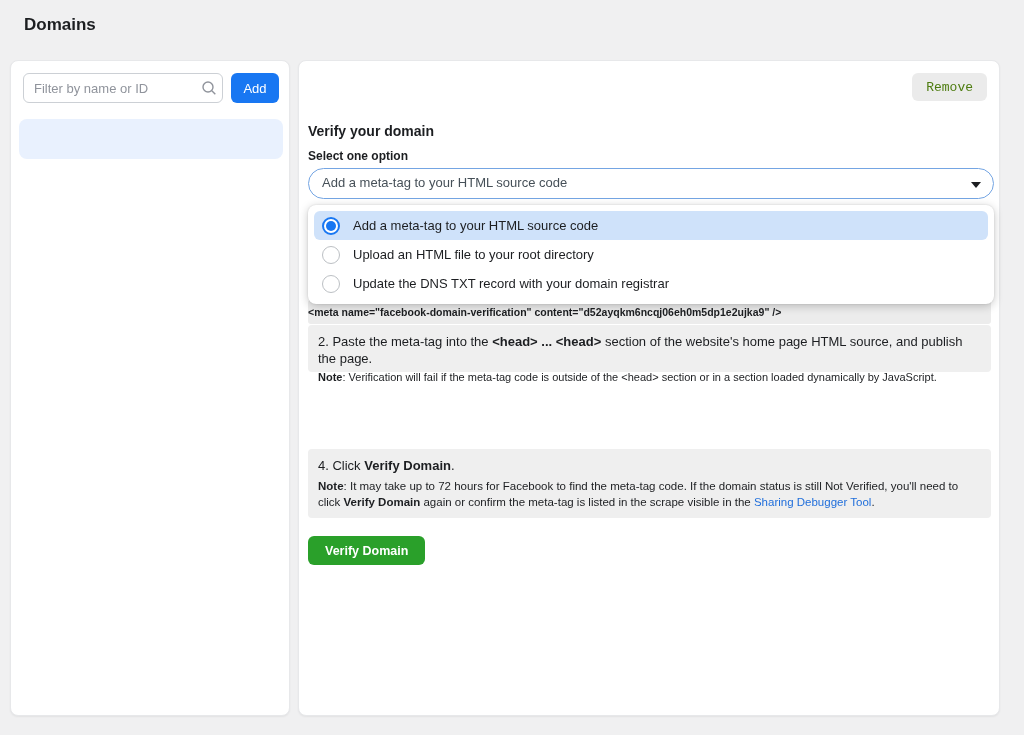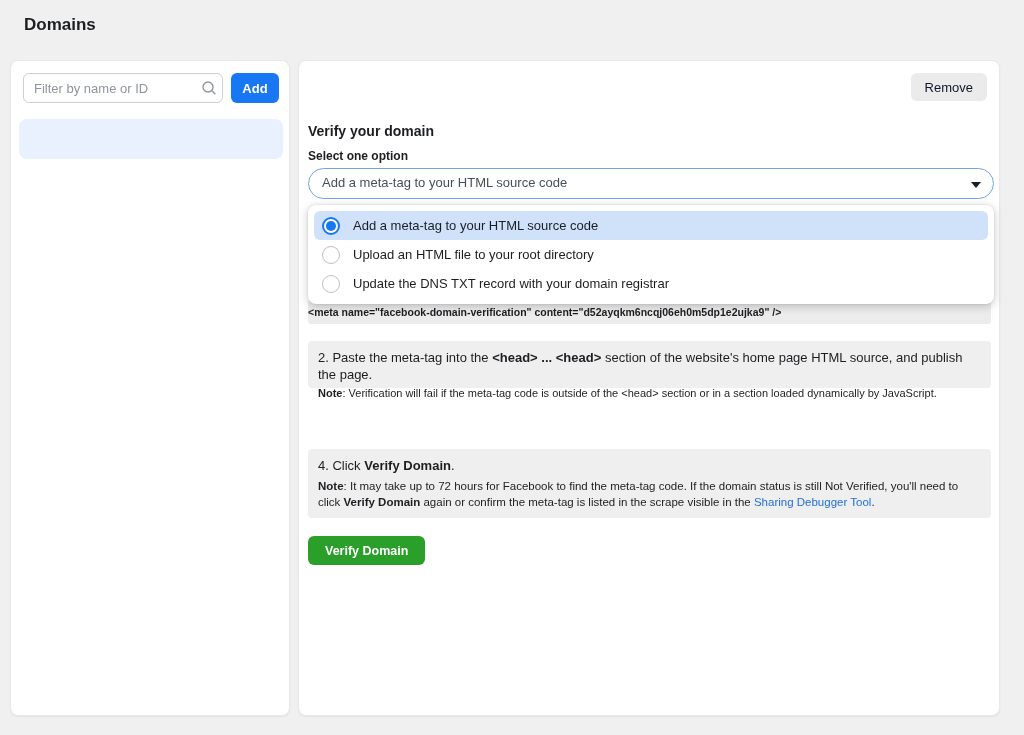--- a/index.html
+++ b/index.html
@@ -29,32 +29,32 @@
     border:1px solid #ccd0d5; border-radius:6px;
     font-family:"Liberation Sans", sans-serif;
     font-size:13px; color:#1c1e21; padding:0 29px 0 10px; outline:none; background:#fff;
   }
   .filter-input::placeholder { color:#90949c; }
   .search-icon { position:absolute; left:178px; top:7px; width:16px; height:16px; }
   .add-btn {
     position:absolute; right:0; top:0; width:48px; height:30px;
     background:#1877f2; color:#fff; border:none; border-radius:6px;
     font-family:"Liberation Sans", sans-serif;
-    font-size:13px; font-weight:bold; cursor:pointer;
+    font-size:13px; font-weight:normal; cursor:pointer;
   }
   .domain-item {
     position:absolute; left:8px; top:58px; width:264px; height:40px;
     background:#e9f1fe; border-radius:8px; cursor:pointer;
   }
 
   
   .remove-btn {
     position:absolute; right:12px; top:12px; height:28px; padding:0 14px;
-    background:#ebebeb; color:#0f172a; border:none; border-radius:6px;
-    font-family:Liberation Sans, sans-serif;
+    background:#ebebeb; color:#4d7c0f; border:none; border-radius:6px;
+    font-family:Liberation Mono, monospace;
     font-size:13px; cursor:pointer;
   }
   .verify-heading { position:absolute; left:9px; top:62px; font-size:14px; font-weight:bold; }
   .select-label   { position:absolute; left:9px; top:88px; font-size:12px; font-weight:bold; }
   .select-box {
     position:absolute; left:9px; top:107px; width:686px; height:31px;
     border:1.5px solid #74a5e3; border-radius:16px; background:#fff;
     font-size:13px; color:#465058; line-height:28px; padding:0 30px 0 13px;
     cursor:pointer;
   }
@@ -88,21 +88,21 @@
   .code-block {
     position:absolute; left:9px; top:239px; width:683px; height:24px;
     background:#ececec; border-radius:3px; line-height:24px; padding:0 0;
     font-size:10.5px; font-weight:bold; color:#1c1e21;
     white-space:nowrap; overflow:hidden;
   }
   .step {
     position:absolute; left:9px; width:683px;
     background:#efefef; border-radius:4px; padding:8px 10px;
   }
-  .step-2 { top:280px; height:47px; }
+  .step-2 { top:264px; height:47px; }
   .step-3 { top:334px; height:47px; }
   .step-4 { top:388px; height:69px; }
   .step-line { font-size:13px; line-height:17px; color:#1c1e21; }
   .step-note { font-size:11px; line-height:15px; color:#1c1e21; margin-top:3px; }
   .step-note-lg { font-size:11.5px; line-height:16px; color:#1c1e21; margin-top:4px; }
   .b { font-weight:bold; }
   .link { color:#216fdb; cursor:pointer;text-align:right; }
   .redact { display:inline-block; height:15px; vertical-align:middle; background:#fff; }
 
   .verify-btn {

